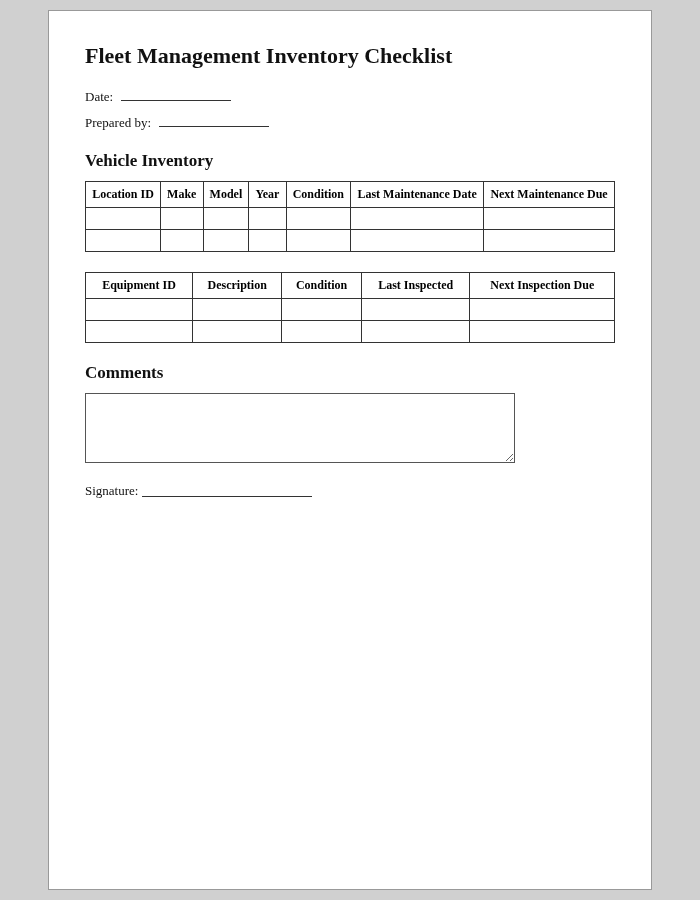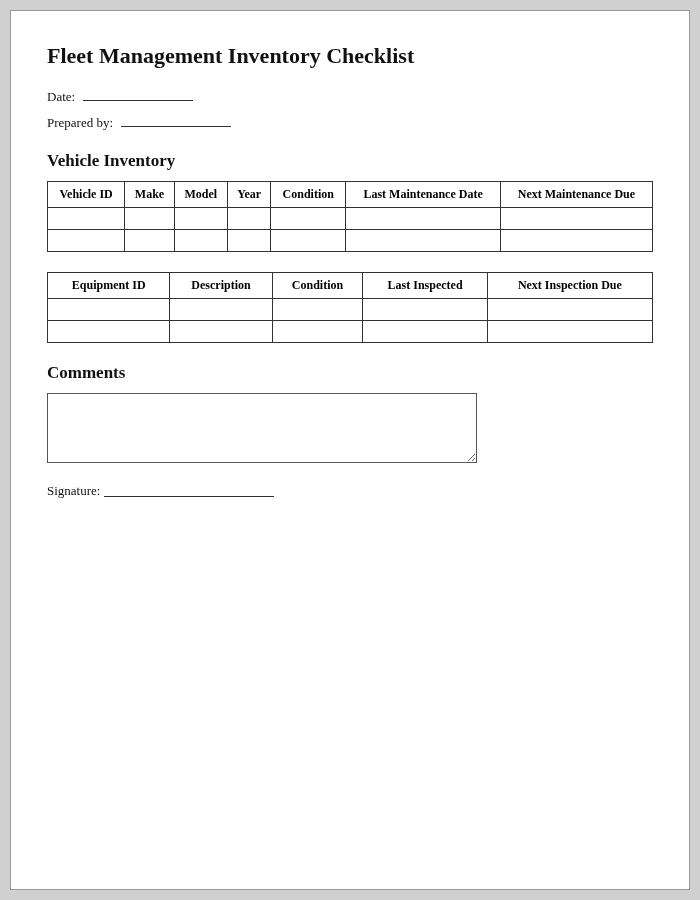--- a/index.html
+++ b/index.html
@@ -11,21 +11,21 @@
     body {
       background: #d0d0d0;
       display: flex;
       justify-content: center;
       align-items: center;
       min-height: 100vh;
       font-family: 'Times New Roman', Times, serif;
     }
 
     .page {
-      width: 680px;
+      width: 604px;
       min-height: 880px;
       background: #ffffff;
       border: 1px solid #999;
       padding: 32px 36px;
       position: relative;
     }
 
     .page-title {
       font-size: 22px;
       font-weight: bold;
@@ -129,21 +129,21 @@
   <div class="field-line">
     <span>Prepared by:</span>
     <span class="underline"></span>
   </div>
 
   <h2 class="section-title">Vehicle Inventory</h2>
 
   <table class="inventory-table">
     <thead>
       <tr>
-        <th>Vehicle ID</th>
+        <th>Location ID</th>
         <th>Make</th>
         <th>Model</th>
         <th>Year</th>
         <th>Condition</th>
         <th>Last Maintenance Date</th>
         <th>Next Maintenance Due</th>
       </tr>
     </thead>
     <tbody>
       <tr>

